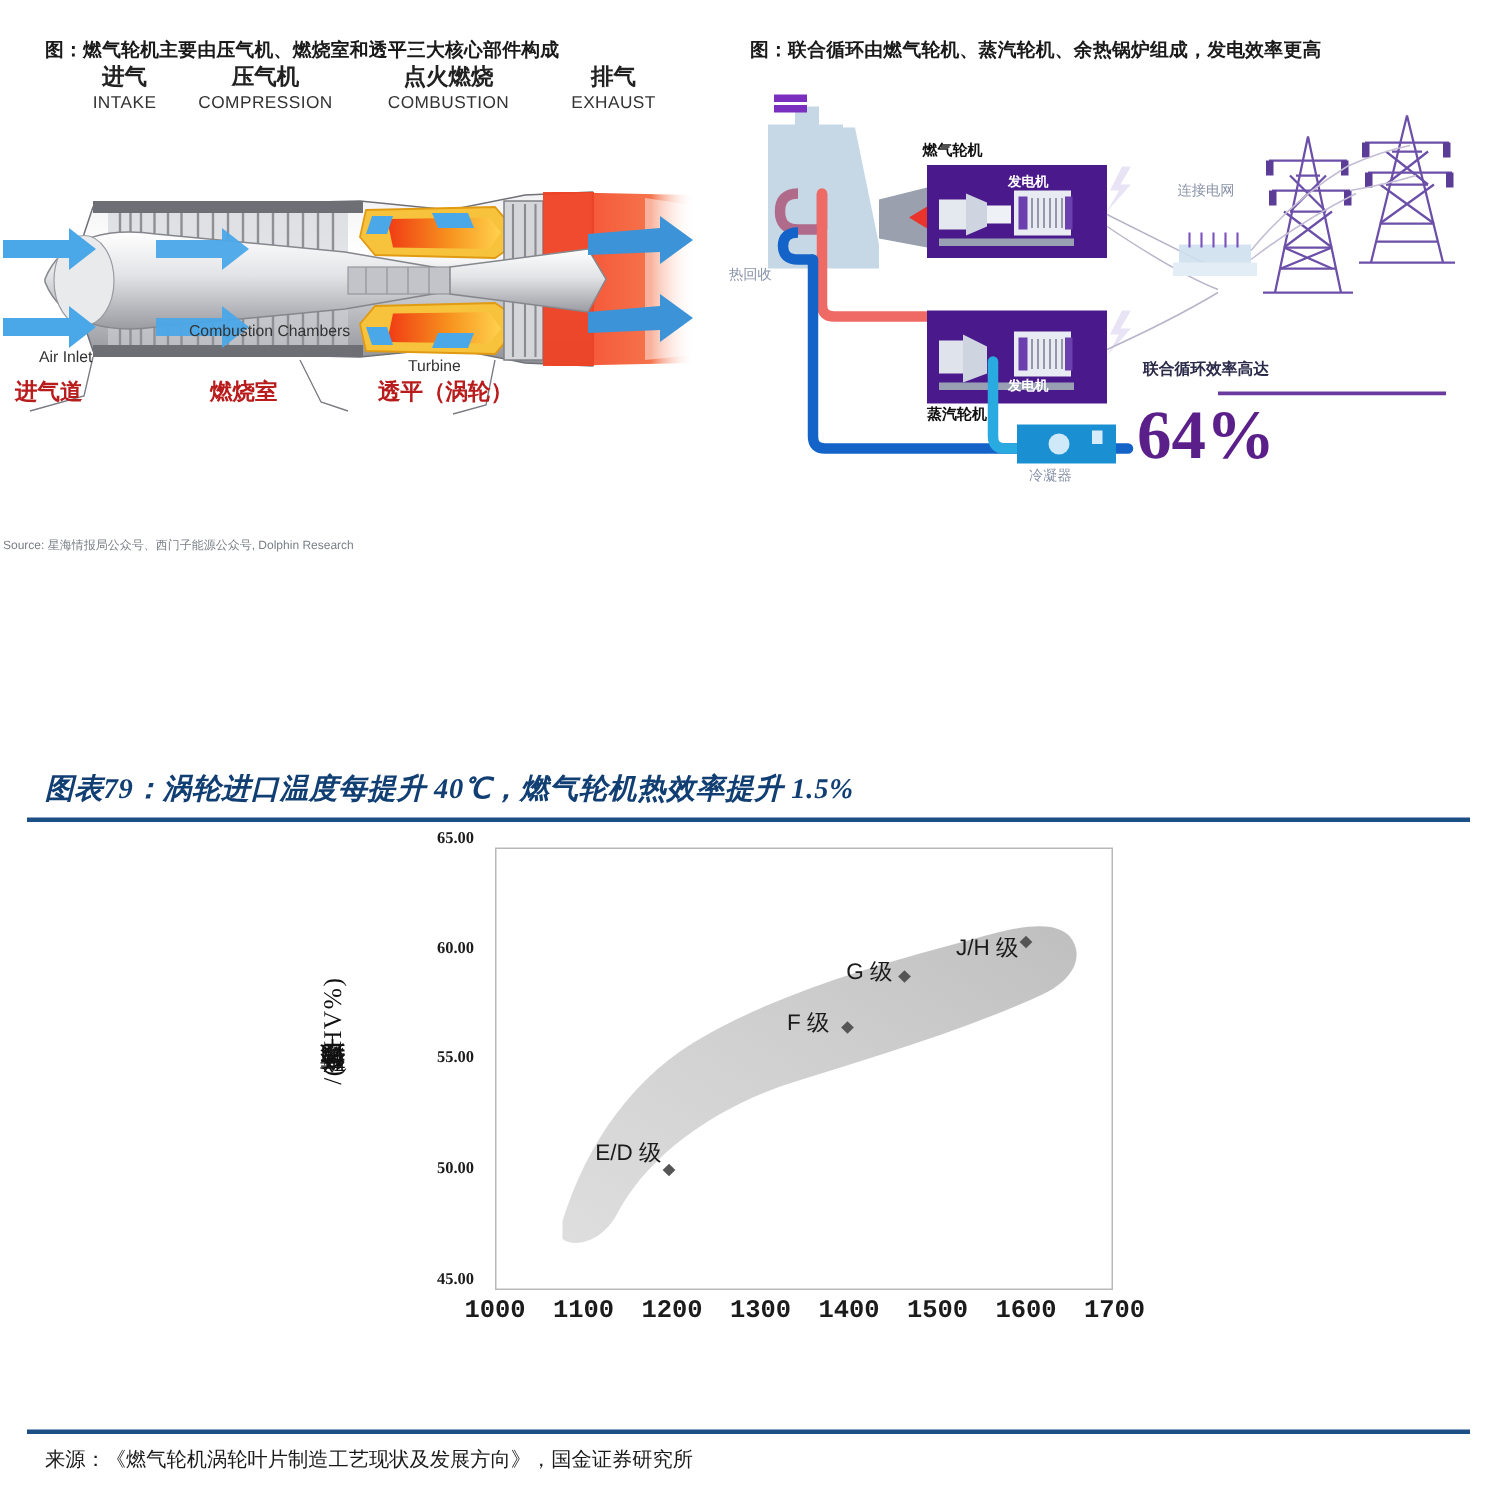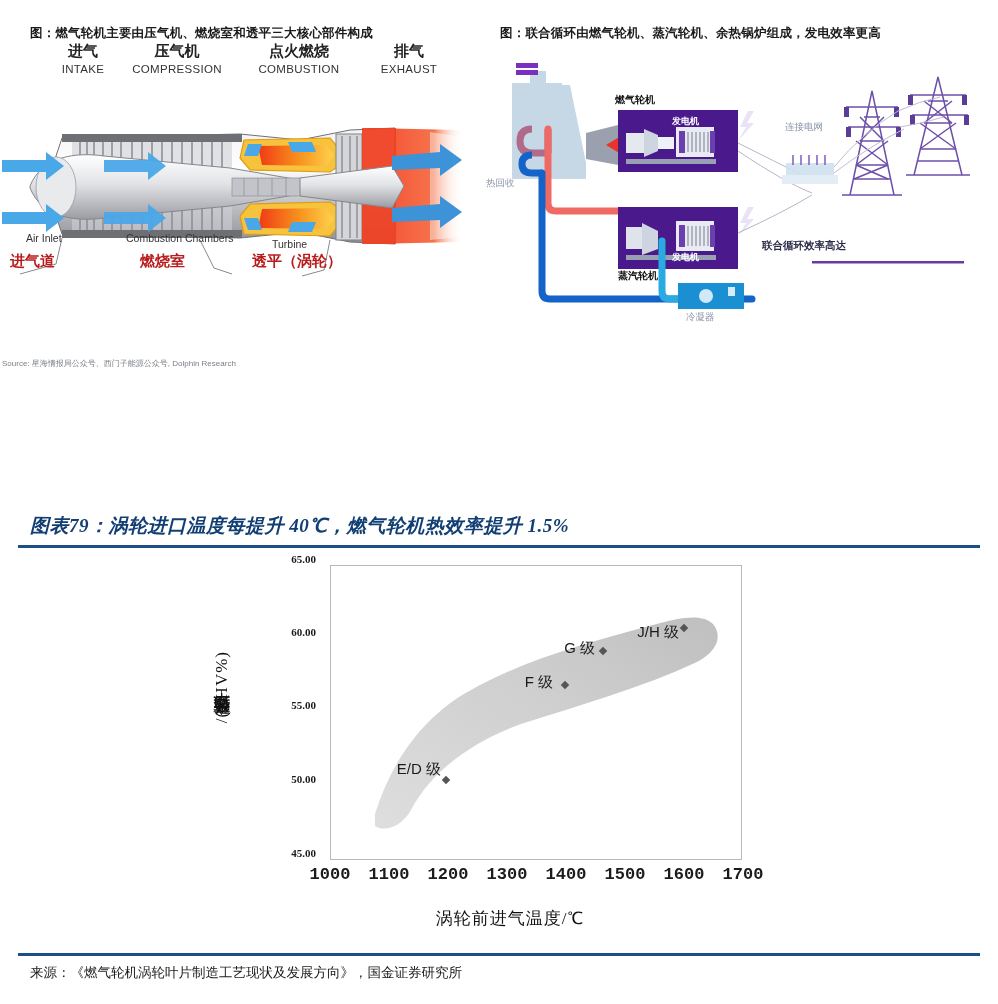--- a/index.html
+++ b/index.html
@@ -248,21 +248,21 @@
     <div class="eng-cn">点火燃烧</div>
     <div class="eng-en">COMBUSTION</div>
   </div>
   <div class="eng-label" style="left:368px; top:-18px; width:82px;">
     <div class="eng-cn">排气</div>
     <div class="eng-en">EXHAUST</div>
   </div>
 
   
   <div class="lead-en" style="left:14px;  top:172px;">Air Inlet</div>
-  <div class="lead-en" style="left:114px; top:172px;">Combustion Chambers</div>
+  <div class="lead-en" style="left:114px; top:155px;">Combustion Chambers</div>
   <div class="lead-en" style="left:260px; top:178px;">Turbine</div>
 
   
   <div class="lead-cn" style="left:10px;  top:192px;">进气道</div>
   <div class="lead-cn" style="left:140px; top:192px;">燃烧室</div>
   <div class="lead-cn" style="left:252px; top:192px;">透平（涡轮）</div>
 </div>
 
 <div id="source-top">Source: 星海情报局公众号、西门子能源公众号, Dolphin Research</div>
 
@@ -401,20 +401,21 @@
   
   <div class="cc-label-gray" style="left:-4px; top:122px;">热回收</div>
   <div class="cc-label" style="left:125px; top:38px;">燃气轮机</div>
   <div class="cc-inner-label" style="left:182px; top:60px;">发电机</div>
   <div class="cc-inner-label" style="left:182px; top:196px;">发电机</div>
   <div class="cc-label" style="left:128px; top:214px;">蒸汽轮机</div>
   <div class="cc-label-gray" style="left:295px; top:66px;">连接电网</div>
   <div class="cc-label-gray" style="left:196px; top:256px;">冷凝器</div>
 
   <div class="eff-cap" style="left:272px; top:184px;">联合循环效率高达</div>
+  <div class="eff-big" style="left:268px; top:212px;">64%</div>
 </div>
 
 <div id="chart-title">图表79：涡轮进口温度每提升 40℃，燃气轮机热效率提升 1.5%</div>
 <div id="chart-rule-top"></div>
 
 <div id="plot-wrap">
 
   <div id="ylabel">联合循环效率/(LHV%)</div>
 
   <div class="axis-tick-y" style="top:-2px;   left:32px;">65.00</div>
@@ -459,17 +460,16 @@
 
   <div class="axis-tick-x" style="left:80px;  top:310px;">1000</div>
   <div class="axis-tick-x" style="left:139px; top:310px;">1100</div>
   <div class="axis-tick-x" style="left:198px; top:310px;">1200</div>
   <div class="axis-tick-x" style="left:257px; top:310px;">1300</div>
   <div class="axis-tick-x" style="left:316px; top:310px;">1400</div>
   <div class="axis-tick-x" style="left:375px; top:310px;">1500</div>
   <div class="axis-tick-x" style="left:434px; top:310px;">1600</div>
   <div class="axis-tick-x" style="left:493px; top:310px;">1700</div>
 
-  <div id="xlabel">涡轮前进气温度/℃</div>
 </div>
 
 <div id="chart-rule-bottom"></div>
 <div id="chart-source">来源：《燃气轮机涡轮叶片制造工艺现状及发展方向》，国金证券研究所</div>
 
 </body></html>

